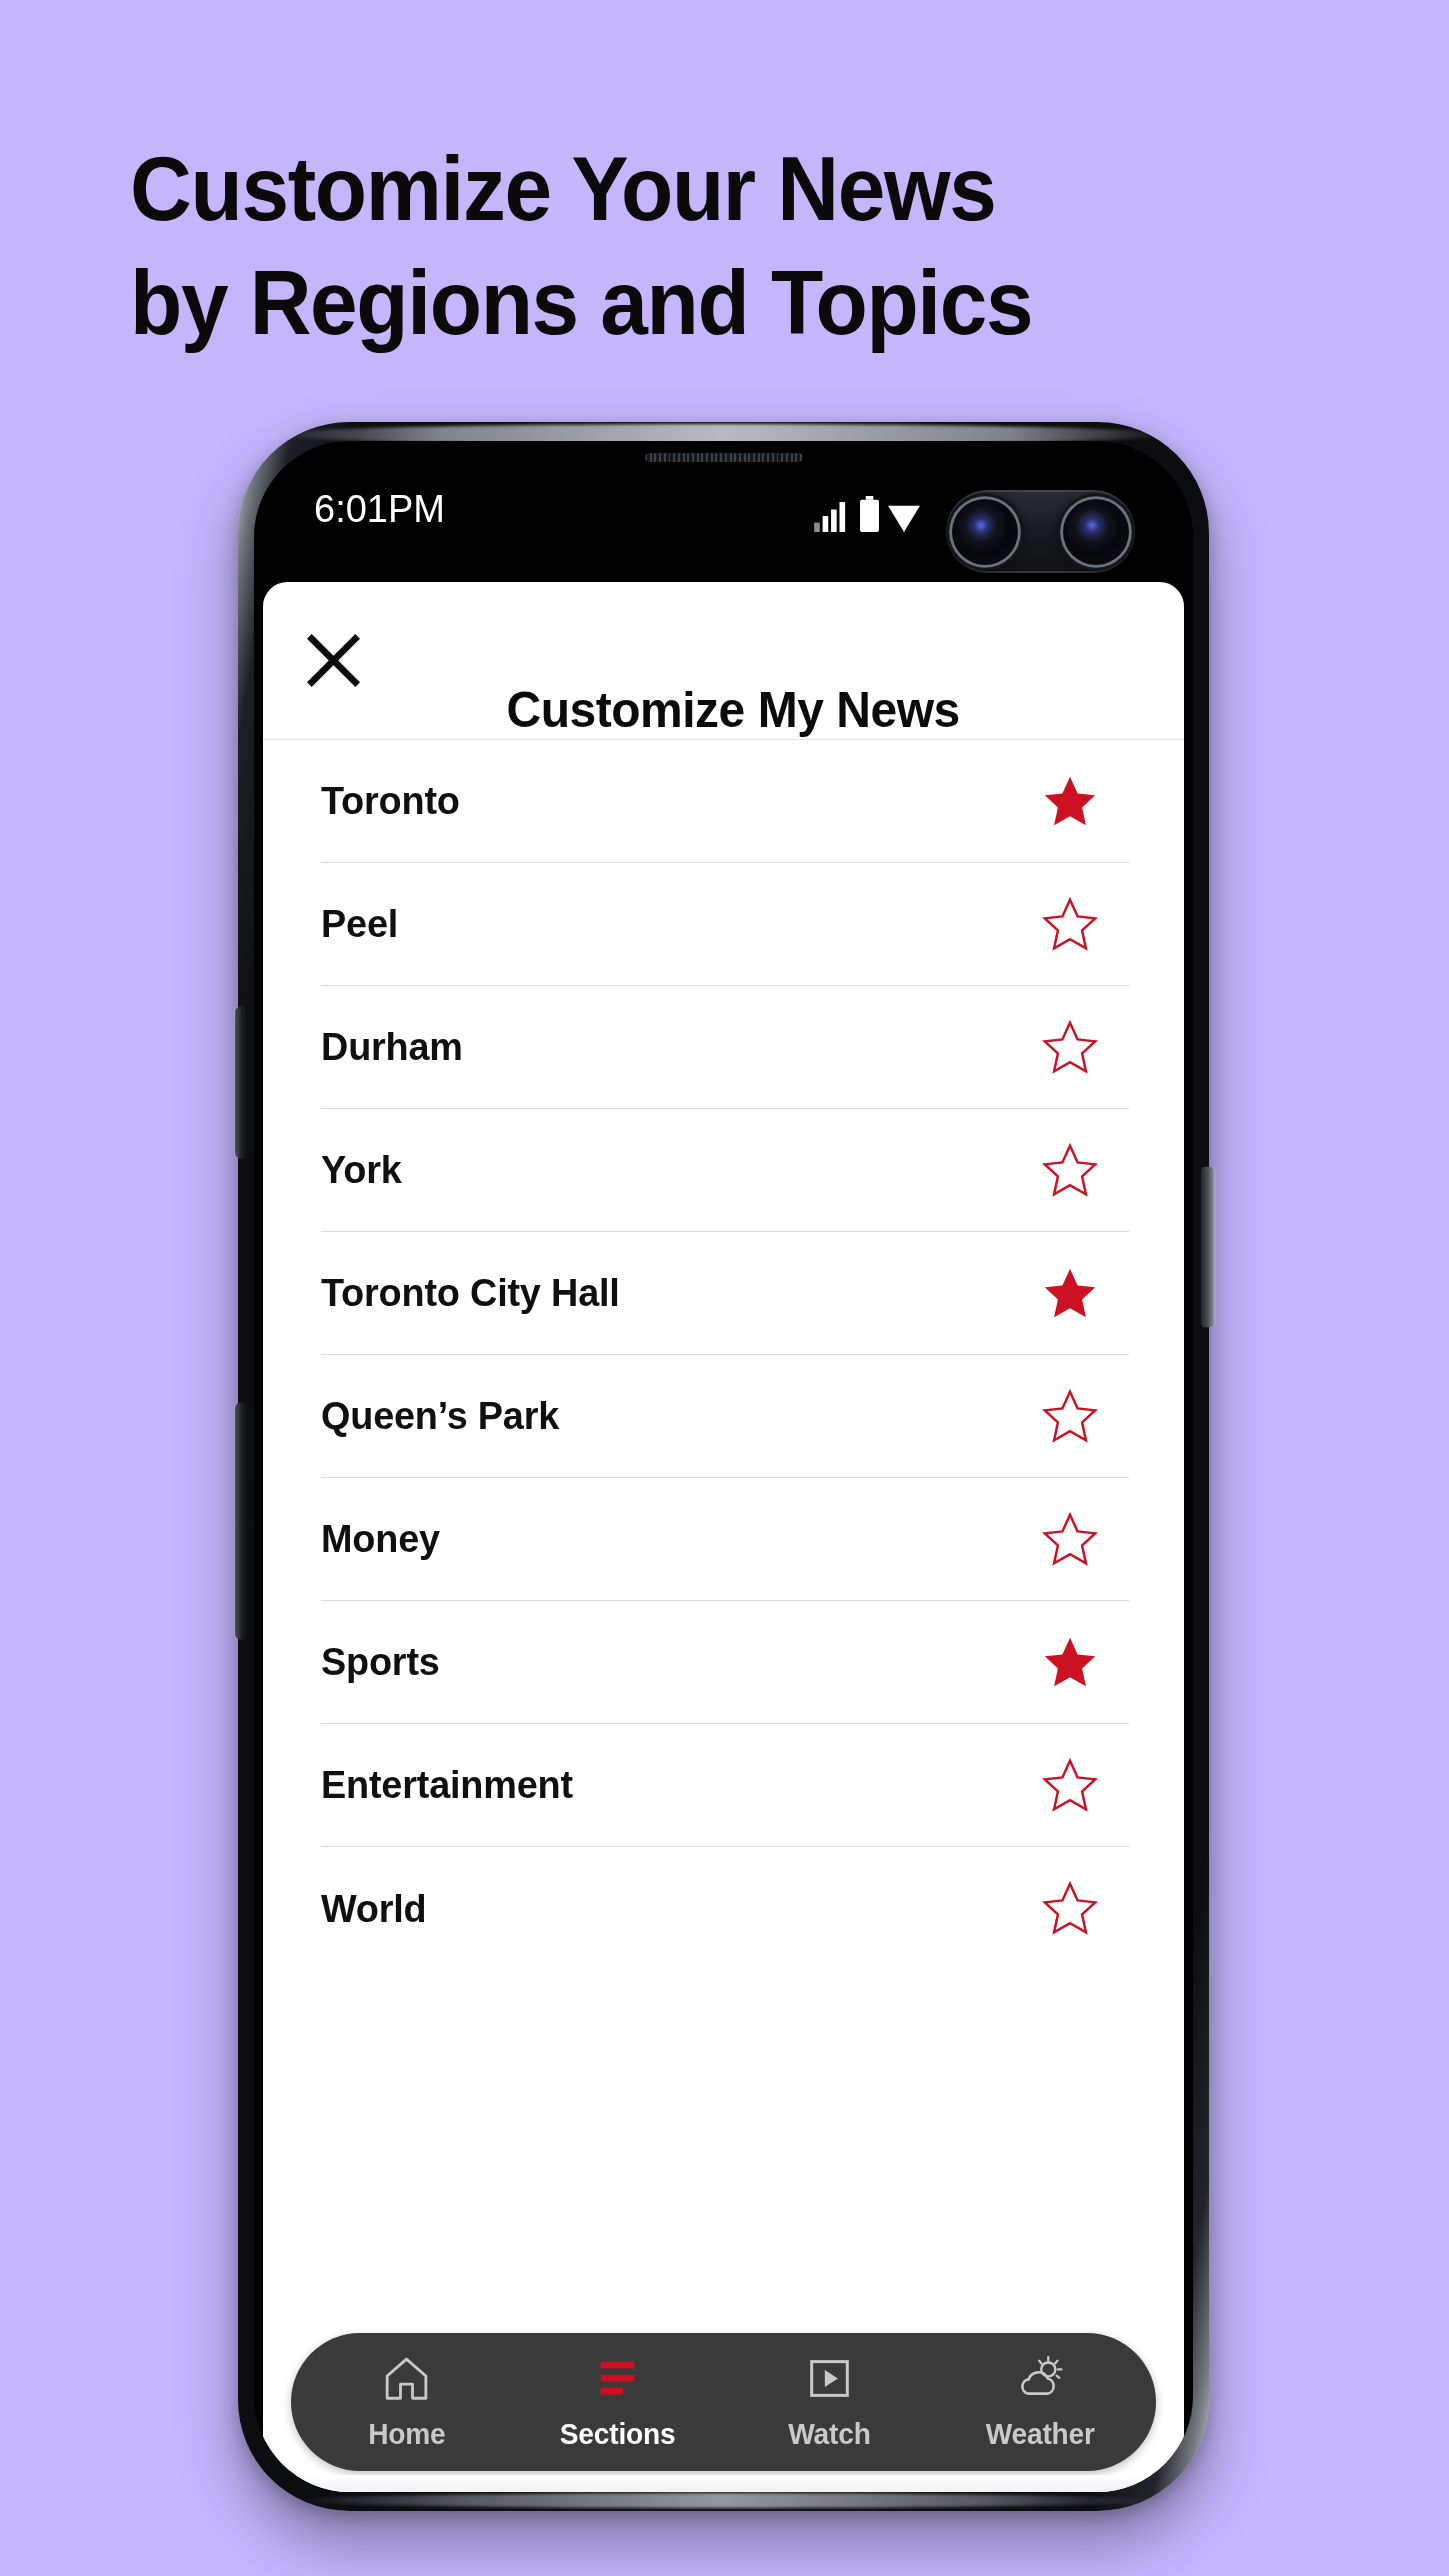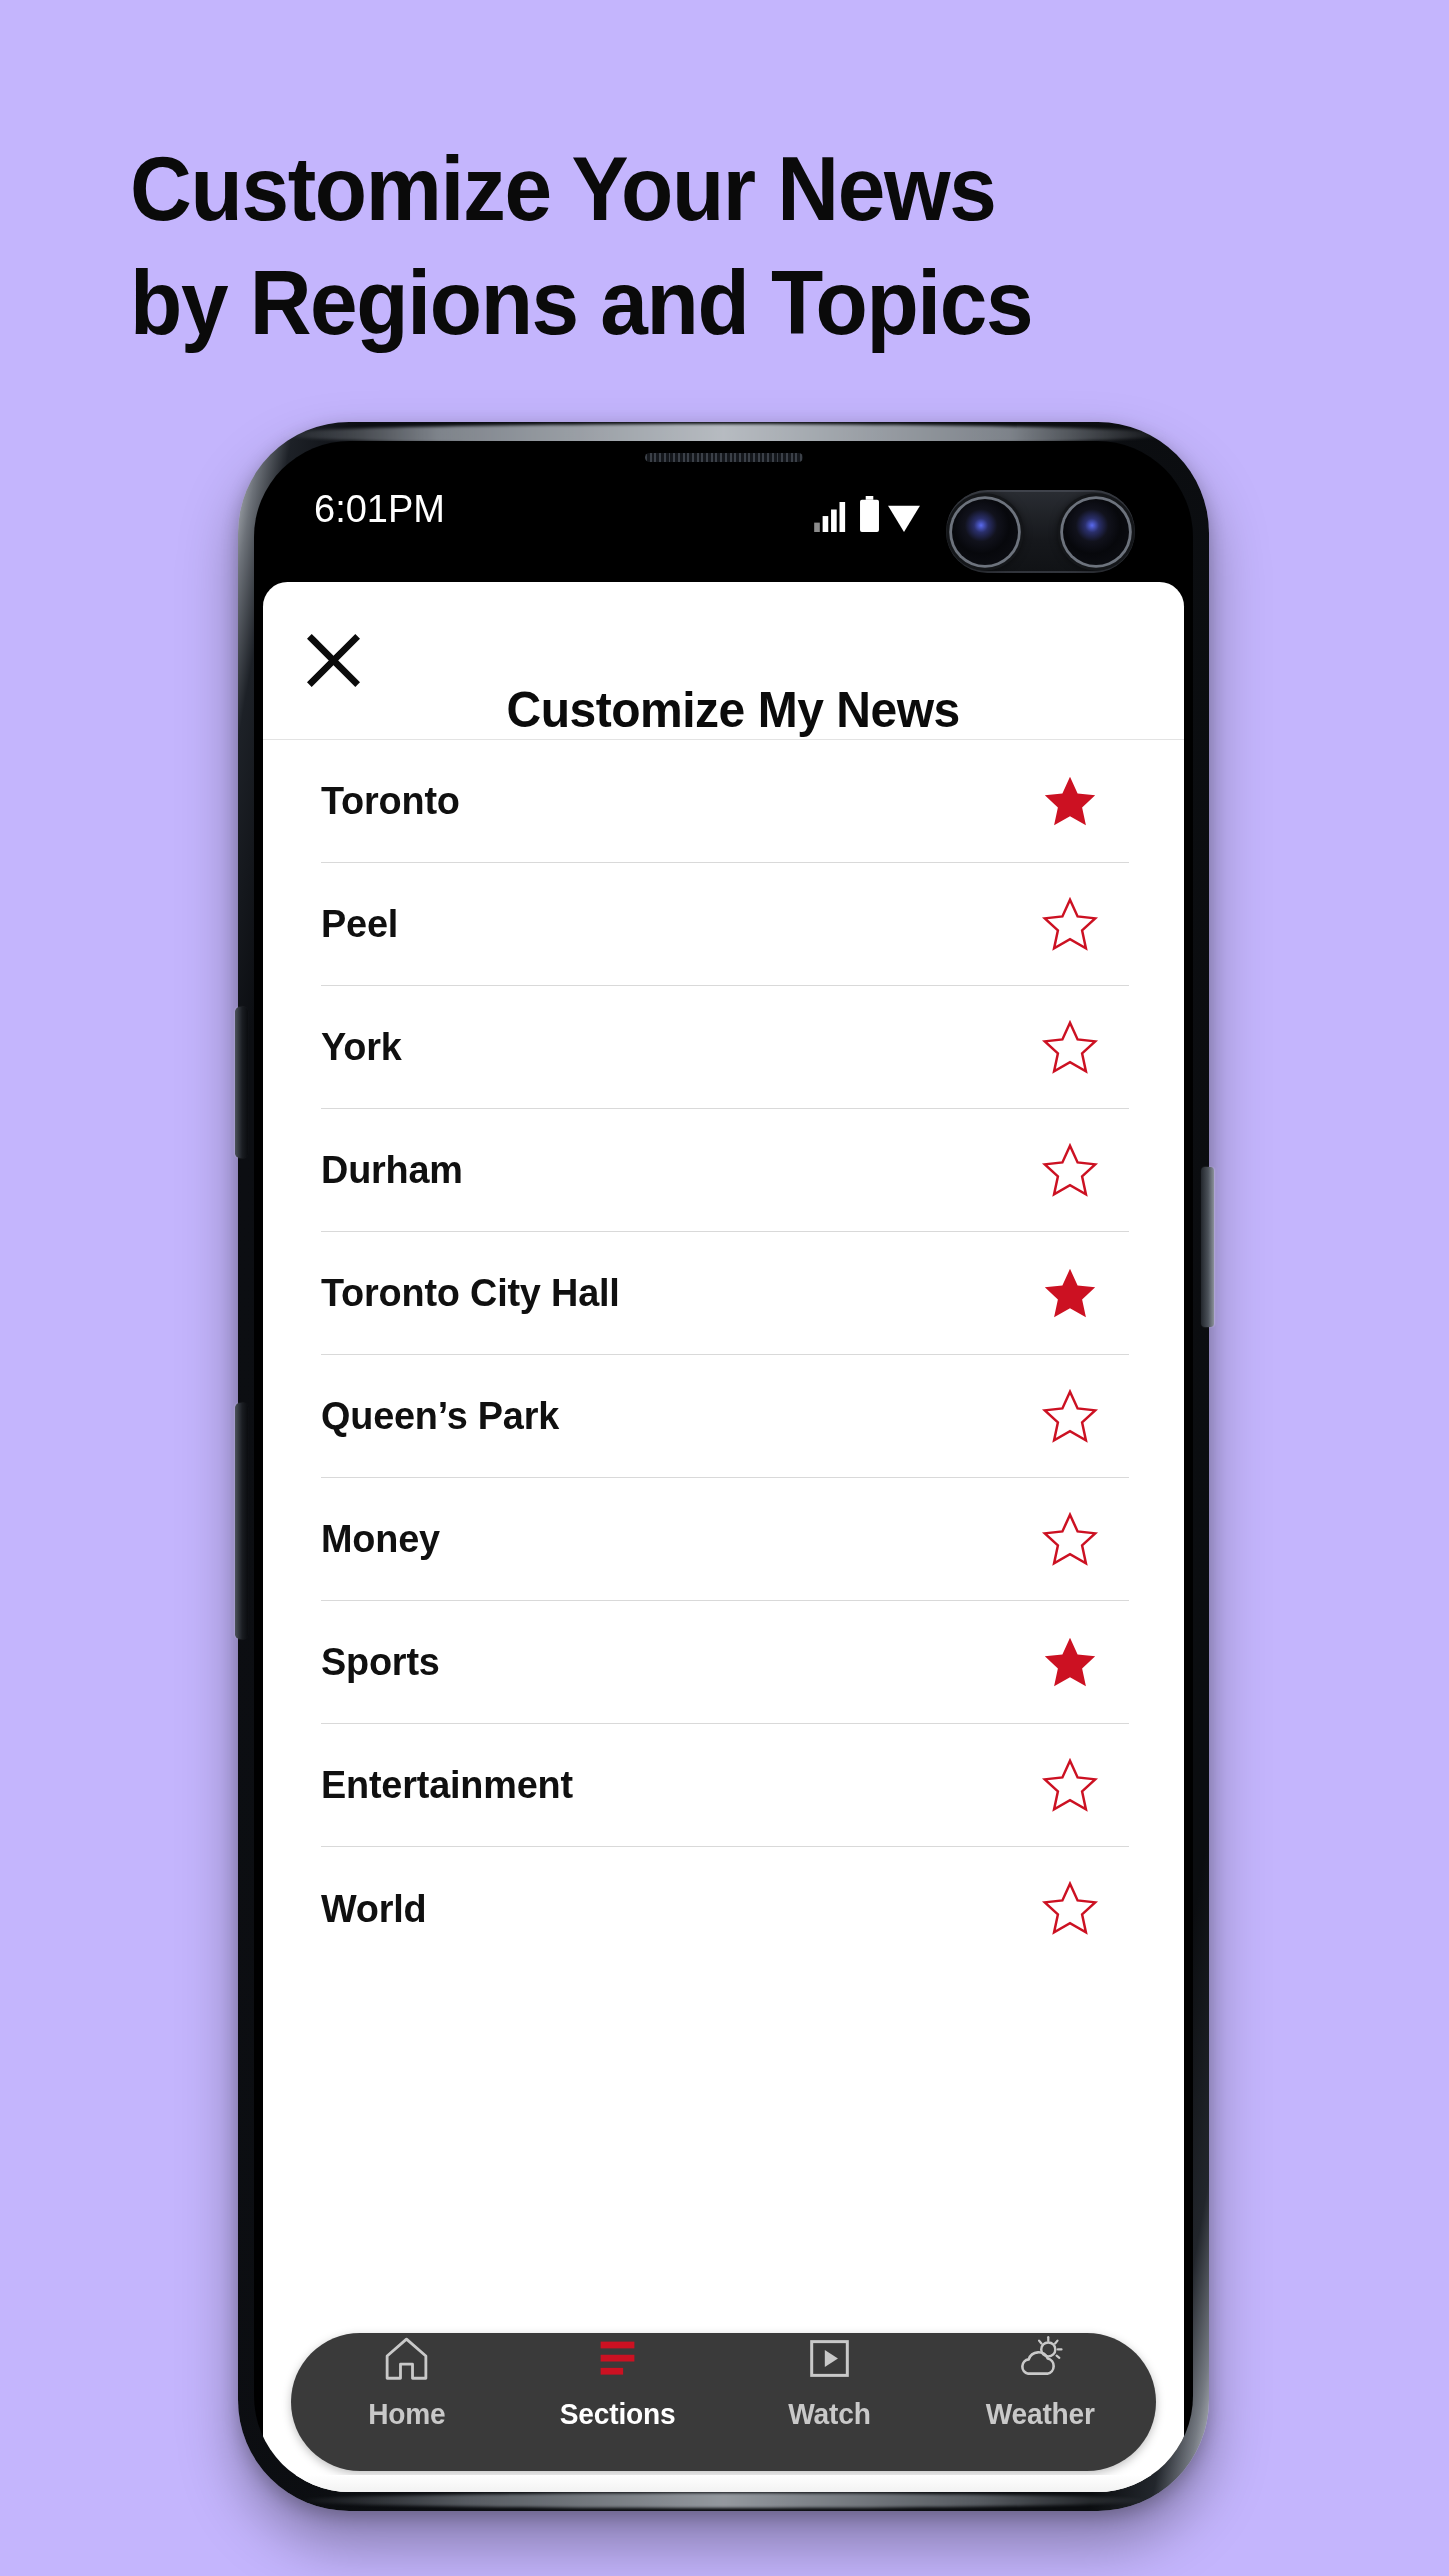--- a/index.html
+++ b/index.html
@@ -264,20 +264,21 @@
     justify-content: space-around;
     padding: 0 9.4px;
     box-shadow: 0 2.8px 9.4px rgba(0,0,0,0.25);
   }
   .nav-item {
     flex: 1 1 0;
     height: 100%;
     display: flex;
     flex-direction: column;
     align-items: center;
+    justify-content: center;
     gap: 14px;
     cursor: pointer;
   }
   .nav-icon {
     height: 51px;
     display: flex;
     align-items: center;
     justify-content: center;
   }
   .nav-label {
@@ -407,30 +408,30 @@
             <span class="section-label">Peel</span>
             <span class="star-btn">
               <svg width="58" height="57" viewBox="0 0 24 24">
                 <polygon points="12,1.6 15.2,8.6 22.6,9.4 17.1,14.5 18.7,22 12,18.2 5.3,22 6.9,14.5 1.4,9.4 8.8,8.6" fill="none" stroke="#CC1122" stroke-width="1.05" stroke-linejoin="miter"></polygon>
               </svg>
             </span>
           </div>
 
 
           <div class="section-row">
+            <span class="section-label">Durham</span>
+            <span class="star-btn">
+              <svg width="58" height="57" viewBox="0 0 24 24">
+                <polygon points="12,1.6 15.2,8.6 22.6,9.4 17.1,14.5 18.7,22 12,18.2 5.3,22 6.9,14.5 1.4,9.4 8.8,8.6" fill="none" stroke="#CC1122" stroke-width="1.05" stroke-linejoin="miter"></polygon>
+              </svg>
+            </span>
+          </div>
+
+          <div class="section-row">
             <span class="section-label">York</span>
-            <span class="star-btn">
-              <svg width="58" height="57" viewBox="0 0 24 24">
-                <polygon points="12,1.6 15.2,8.6 22.6,9.4 17.1,14.5 18.7,22 12,18.2 5.3,22 6.9,14.5 1.4,9.4 8.8,8.6" fill="none" stroke="#CC1122" stroke-width="1.05" stroke-linejoin="miter"></polygon>
-              </svg>
-            </span>
-          </div>
-
-          <div class="section-row">
-            <span class="section-label">Durham</span>
             <span class="star-btn">
               <svg width="58" height="57" viewBox="0 0 24 24">
                 <polygon points="12,1.6 15.2,8.6 22.6,9.4 17.1,14.5 18.7,22 12,18.2 5.3,22 6.9,14.5 1.4,9.4 8.8,8.6" fill="none" stroke="#CC1122" stroke-width="1.05" stroke-linejoin="miter"></polygon>
               </svg>
             </span>
           </div>
 
           <div class="section-row">
             <span class="section-label">Toronto City Hall</span>
             <span class="star-btn">

